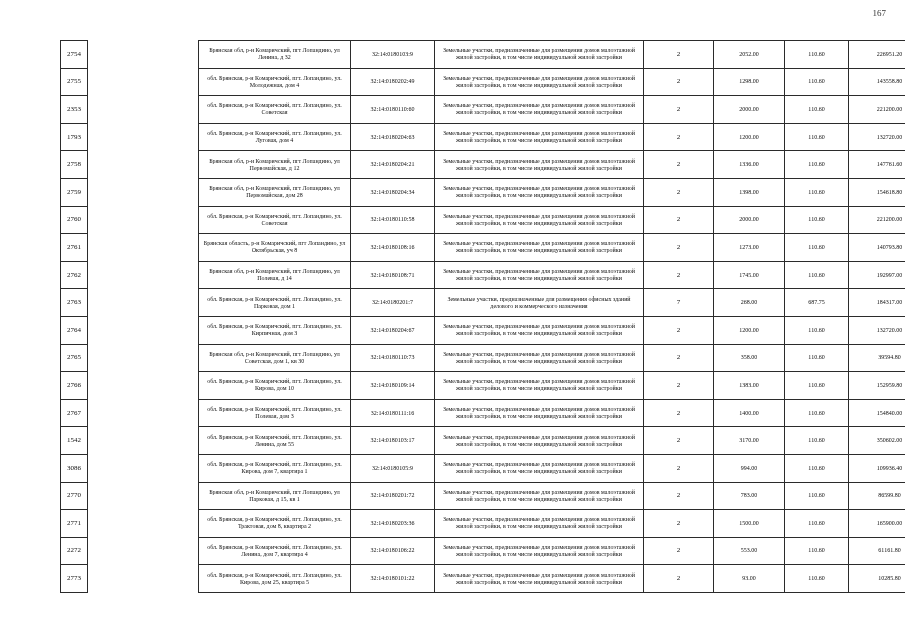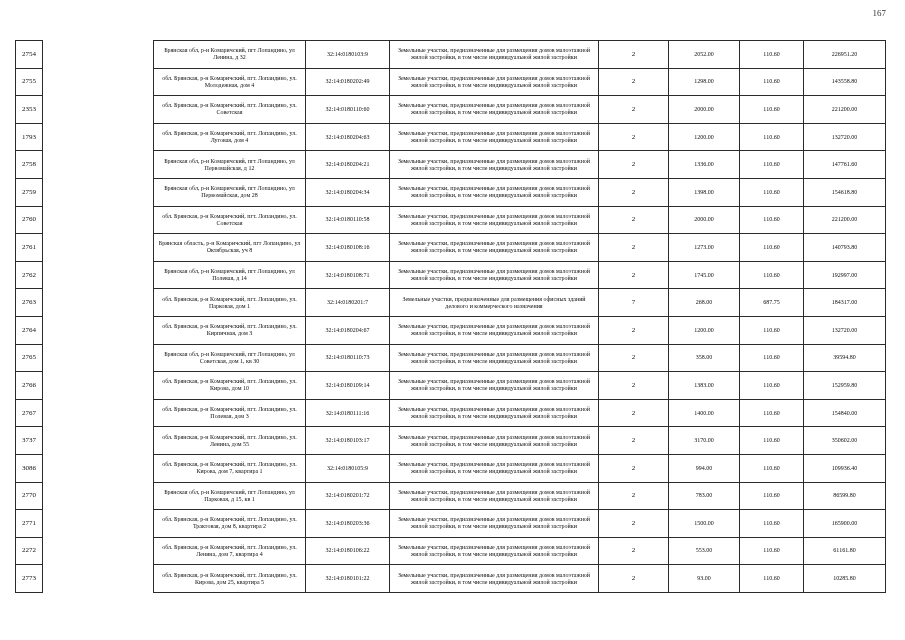--- a/index.html
+++ b/index.html
@@ -15,21 +15,21 @@
     position:absolute;
     top:8px;right:19px;
     font-size:9px;
     color:#333;
   }
   .table-wrap{
     position:absolute;
     left:15px;top:40px;
     width:877px;
   }
-  .row{display:flex;align-items:stretch;height:28.6px;}
+  .row{display:flex;align-items:stretch;height:28.6px;margin-left:45px;}
   .row + .row{margin-top:-1px;}
   .cell{
     box-sizing:border-box;
     border:1px solid #2b2b2b;
     display:flex;
     flex-direction:column;
     justify-content:center;
     align-items:center;
     text-align:center;
     font-size:6px;
@@ -443,21 +443,21 @@
     <div class="cell c-rate">
           <span>110.60</span>
         </div>
     <div class="cell c-val">
           <span>154840.00</span>
         </div>
   </div>
 
   <div class="row">
     <div class="cell c-num">
-          <span>3737</span>
+          <span>1542</span>
         </div>
     <div class="gap"></div>
     <div class="cell c-addr">
           <span>обл. Брянская, р-н Комаричский, пгт. Лопандино, ул. Ленина, дом 55</span>
         </div>
     <div class="cell c-cad">
           <span>32:14:0180103:17</span>
         </div>
     <div class="cell c-desc">
           <span>Земельные участки, предназначенные для размещения домов малоэтажной жилой застройки, в том числе индивидуальной жилой застройки</span>

